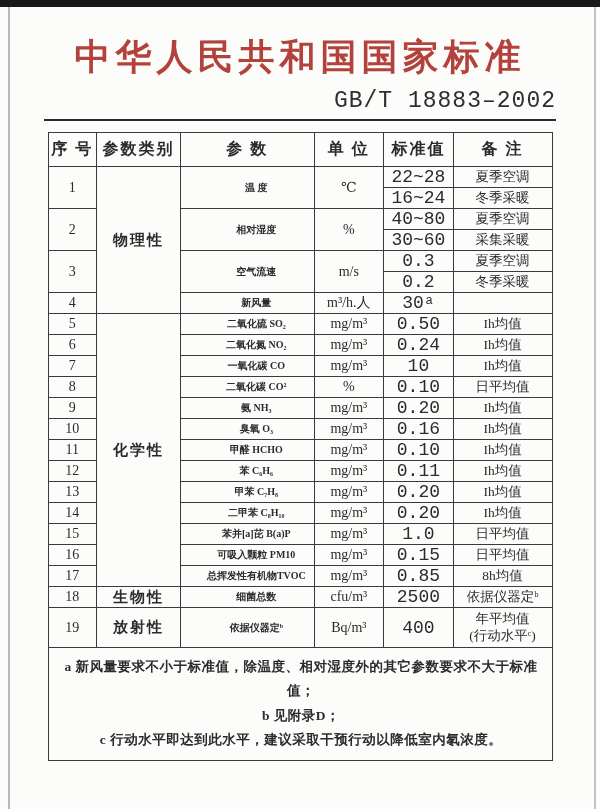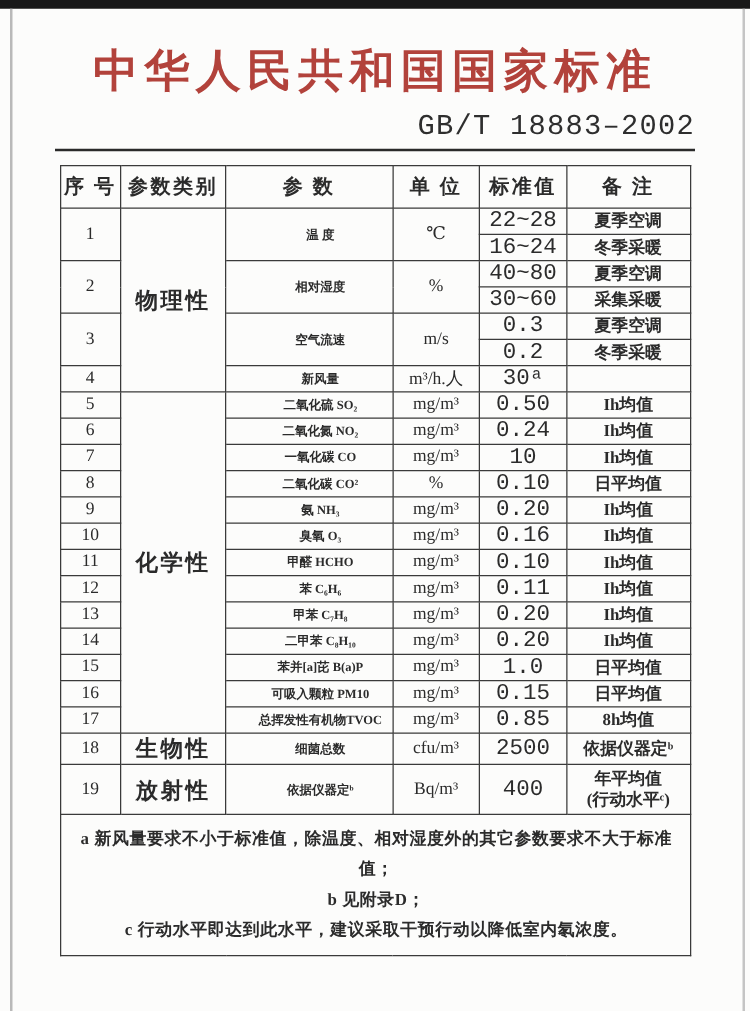--- a/index.html
+++ b/index.html
@@ -86,25 +86,25 @@
     height: 34px;
     font-size: 16px;
     font-weight: bold;
     letter-spacing: 2px;
   }
   tr.half-row td   { height: 21px; }
   tr.single-row td { height: 17.2px; }
   tr.tall-row td   { height: 40px; }
 
   td.c-no    { font-size: 14px; }
-  td.c-cat   { font-size: 18px; font-weight: bold; letter-spacing: 2px; }
+  td.c-cat   { font-size: 15px; font-weight: bold; letter-spacing: 2px; }
   td.c-param { font-size: 10px; font-weight: bold; padding-left: 20px; }
   td.c-unit  { font-size: 14px; }
   td.c-val   { font-size: 18px; font-family: Liberation Mono, monospace; }
-  td.c-rem   { font-size: 13.5px; font-weight: bold; white-space: pre-line; line-height: 1.25; }
+  td.c-rem   { font-size: 13.5px; font-weight: normal; white-space: pre-line; line-height: 1.25; }
 
   td.fn-cell {
     text-align: center;
     padding: 7px 10px 8px 12px;
   }
   .fn-line {
     font-size: 13.5px;
     font-weight: bold;
     line-height: 1.8;
     letter-spacing: 0.5px;

